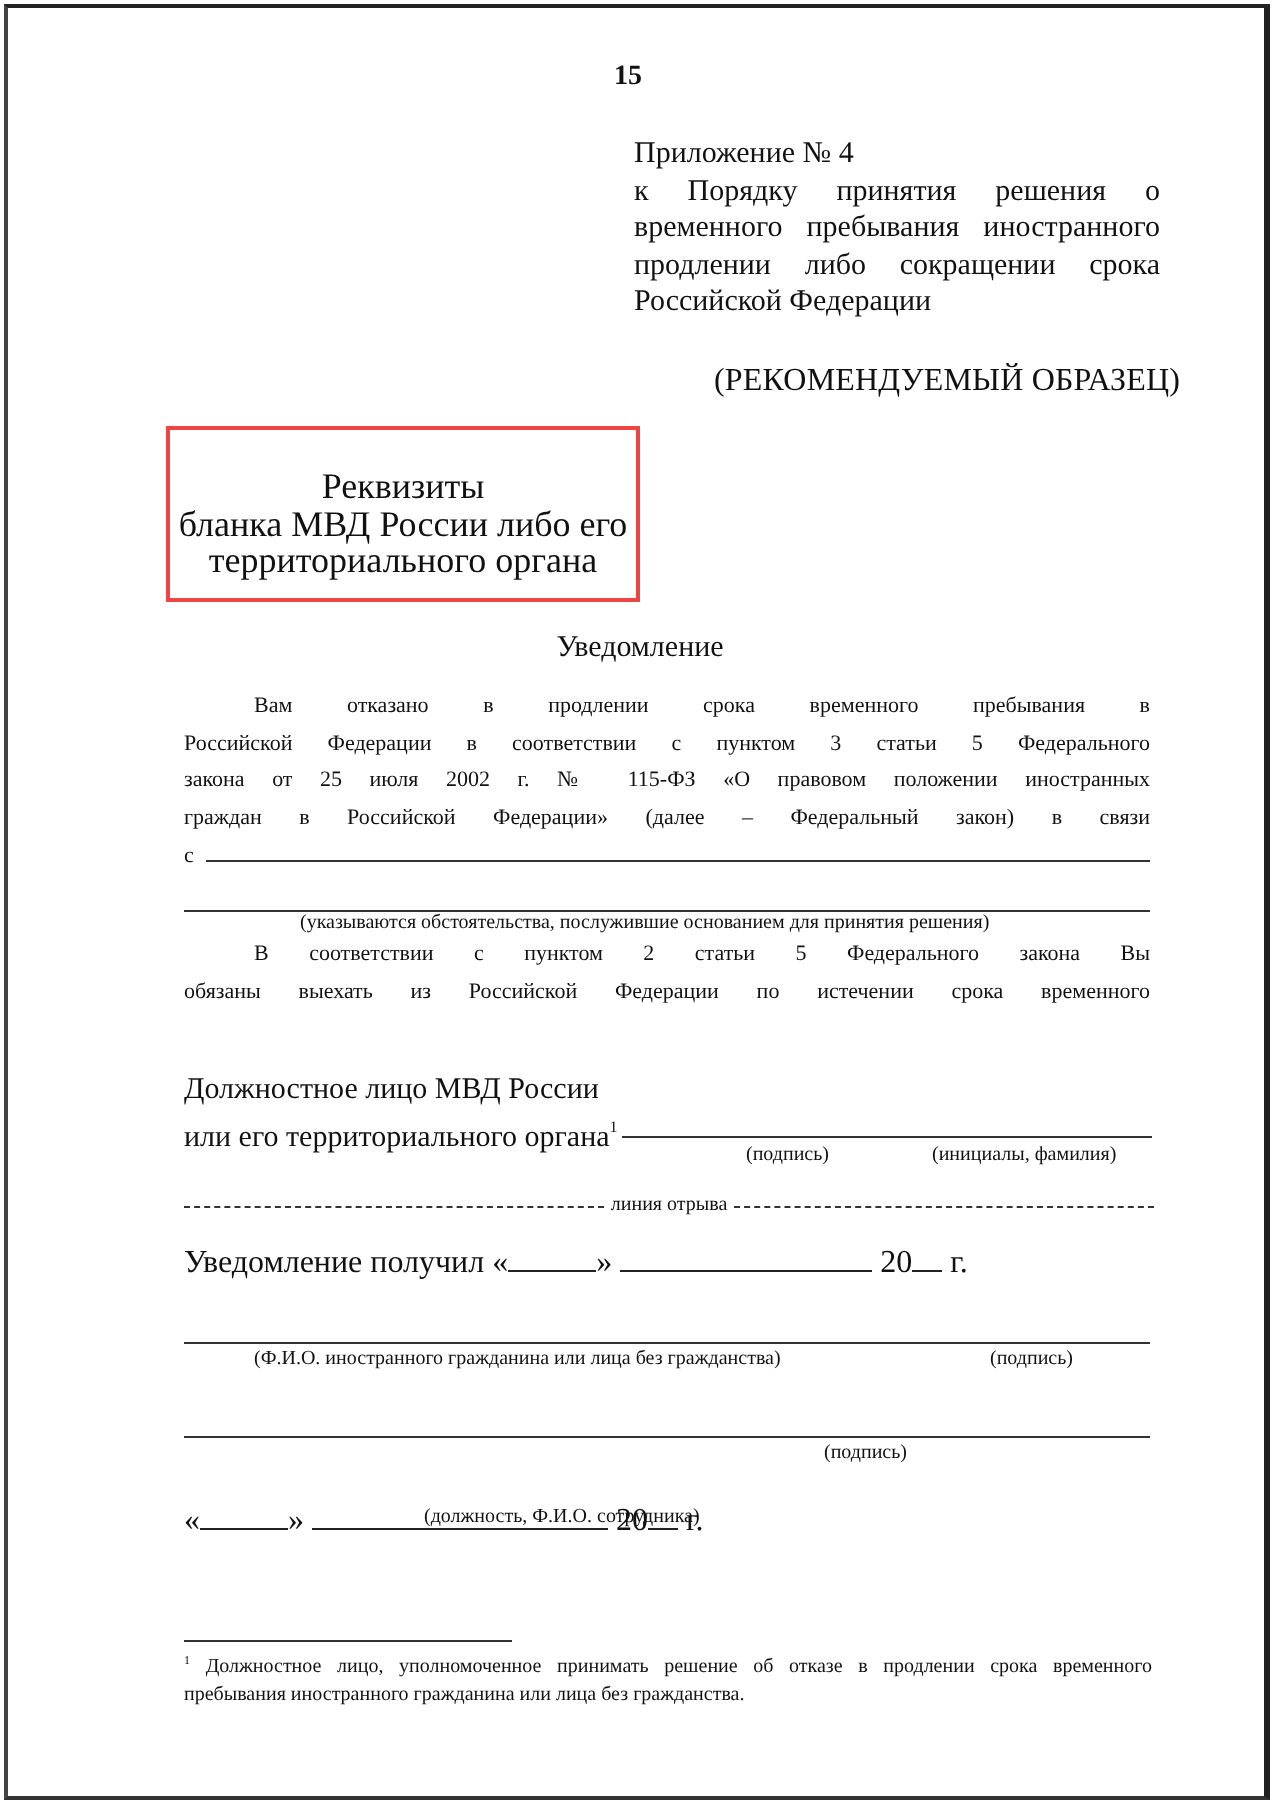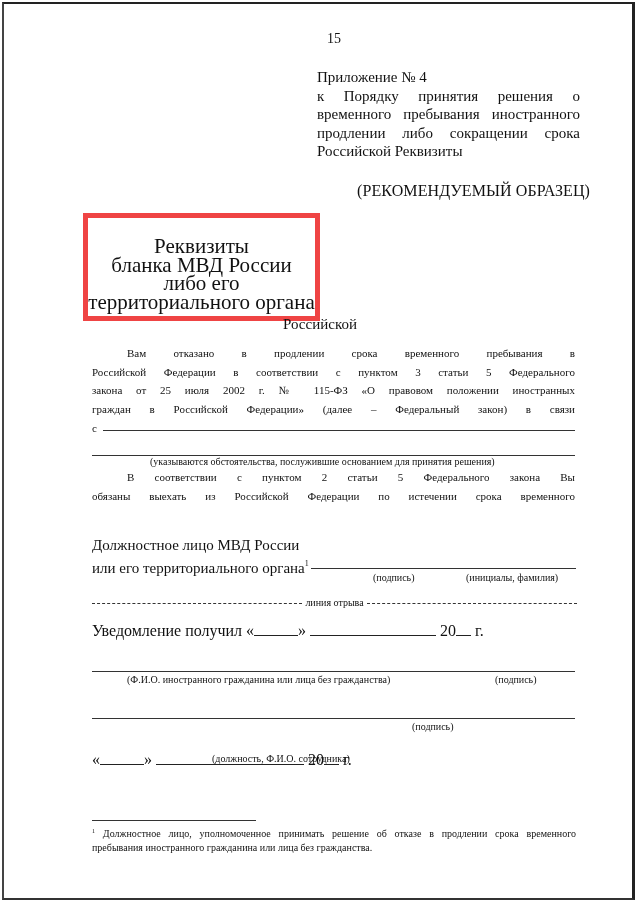--- a/index.html
+++ b/index.html
@@ -2,27 +2,27 @@
 <html><head>
 <meta charset="utf-8">
 <style>
   html, body { margin: 0; padding: 0; background: #ffffff; }
   body { width: 640px; height: 905px; position: relative; overflow: hidden;
          font-family: "Liberation Serif", "DejaVu Serif", serif; color: #111; }
   .page { position: absolute; left: 2px; top: 2px; width: 633px; height: 898px;
           border-left: 2px solid #444; border-top: 2px solid #222;
           border-right: 3px solid #222; border-bottom: 2px solid #333; box-sizing: border-box; }
   .abs { position: absolute; }
-  .pagenum { left: 327px; top: 31px; font-size: 14px; }
+  .pagenum { left: 307px; top: 31px; font-size: 14px; font-weight: bold; }
   .appendix { left: 317px; top: 68px; width: 263px; font-size: 15px; line-height: 18.6px; text-align: justify; }
   .appendix .l { display: block; text-align: justify; text-align-last: justify; }
   .appendix .l.last { text-align-last: left; }
   .sample { left: 357px; top: 182px; font-size: 16px; letter-spacing: 0.1px; }
-  .reqbox { left: 83px; top: 213px; width: 237px; height: 108px; border: 5px solid #ef4444;
-            box-sizing: border-box; text-align: center; font-size: 21px; line-height: 18.5px;
+  .reqbox { left: 83px; top: 213px; width: 237px; height: 88px; border: 2px solid #ef4444;
+            box-sizing: border-box; text-align: center; font-size: 18px; line-height: 18.5px;
             padding-top: 19px; }
   .title { left: 0; width: 640px; top: 316px; text-align: center; font-size: 15px; }
   .para { left: 92px; width: 483px; font-size: 11px; line-height: 18.7px; }
   .para .l { display: block; text-align: justify; text-align-last: justify; white-space: nowrap; }
   .para .l.indent { padding-left: 35px; }
   .para .l.last { text-align-last: left; }
   .p1 { top: 344px; }
   .line { position: absolute; height: 0; border-top: 1px solid #333; }
   .hint { font-size: 10px; }
   .p2 { top: 468px; }
@@ -45,32 +45,32 @@
 
 <div class="page"></div>
 
 <div class="abs pagenum">15</div>
 
 <div class="abs appendix">
   <span class="l last">Приложение № 4</span>
   <span class="l">к Порядку принятия решения о</span>
   <span class="l">временного пребывания иностранного</span>
   <span class="l">продлении либо сокращении срока</span>
-  <span class="l last">Российской Реквизиты</span>
+  <span class="l last">Российской Федерации</span>
 </div>
 
 <div class="abs sample">(РЕКОМЕНДУЕМЫЙ ОБРАЗЕЦ)</div>
 
 <div class="abs reqbox">
   <div>Реквизиты</div>
   <div>бланка МВД России либо его</div>
   <div>территориального органа</div>
 </div>
 
-<div class="abs title">Российской</div>
+<div class="abs title">Уведомление</div>
 
 <div class="abs para p1">
   <span class="l indent">Вам отказано в продлении срока временного пребывания в</span>
   <span class="l">Российской Федерации в соответствии с пунктом 3 статьи 5 Федерального</span>
   <span class="l">закона от 25 июля 2002 г. № 115-ФЗ «О правовом положении иностранных</span>
   <span class="l">граждан в Российской Федерации» (далее – Федеральный закон) в связи</span>
   <span class="l last">с</span>
 </div>
 <div class="line" style="left:103px; top:430px; width:472px;"></div>
 <div class="line" style="left:92px; top:455px; width:483px;"></div>

